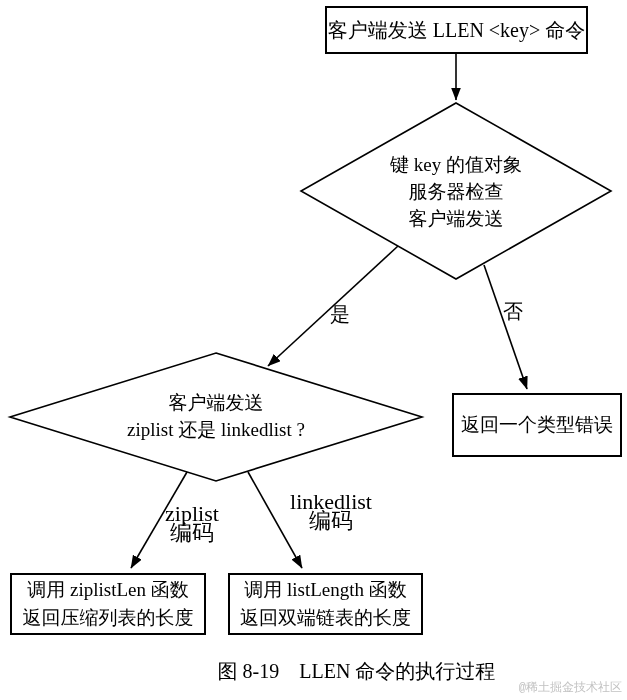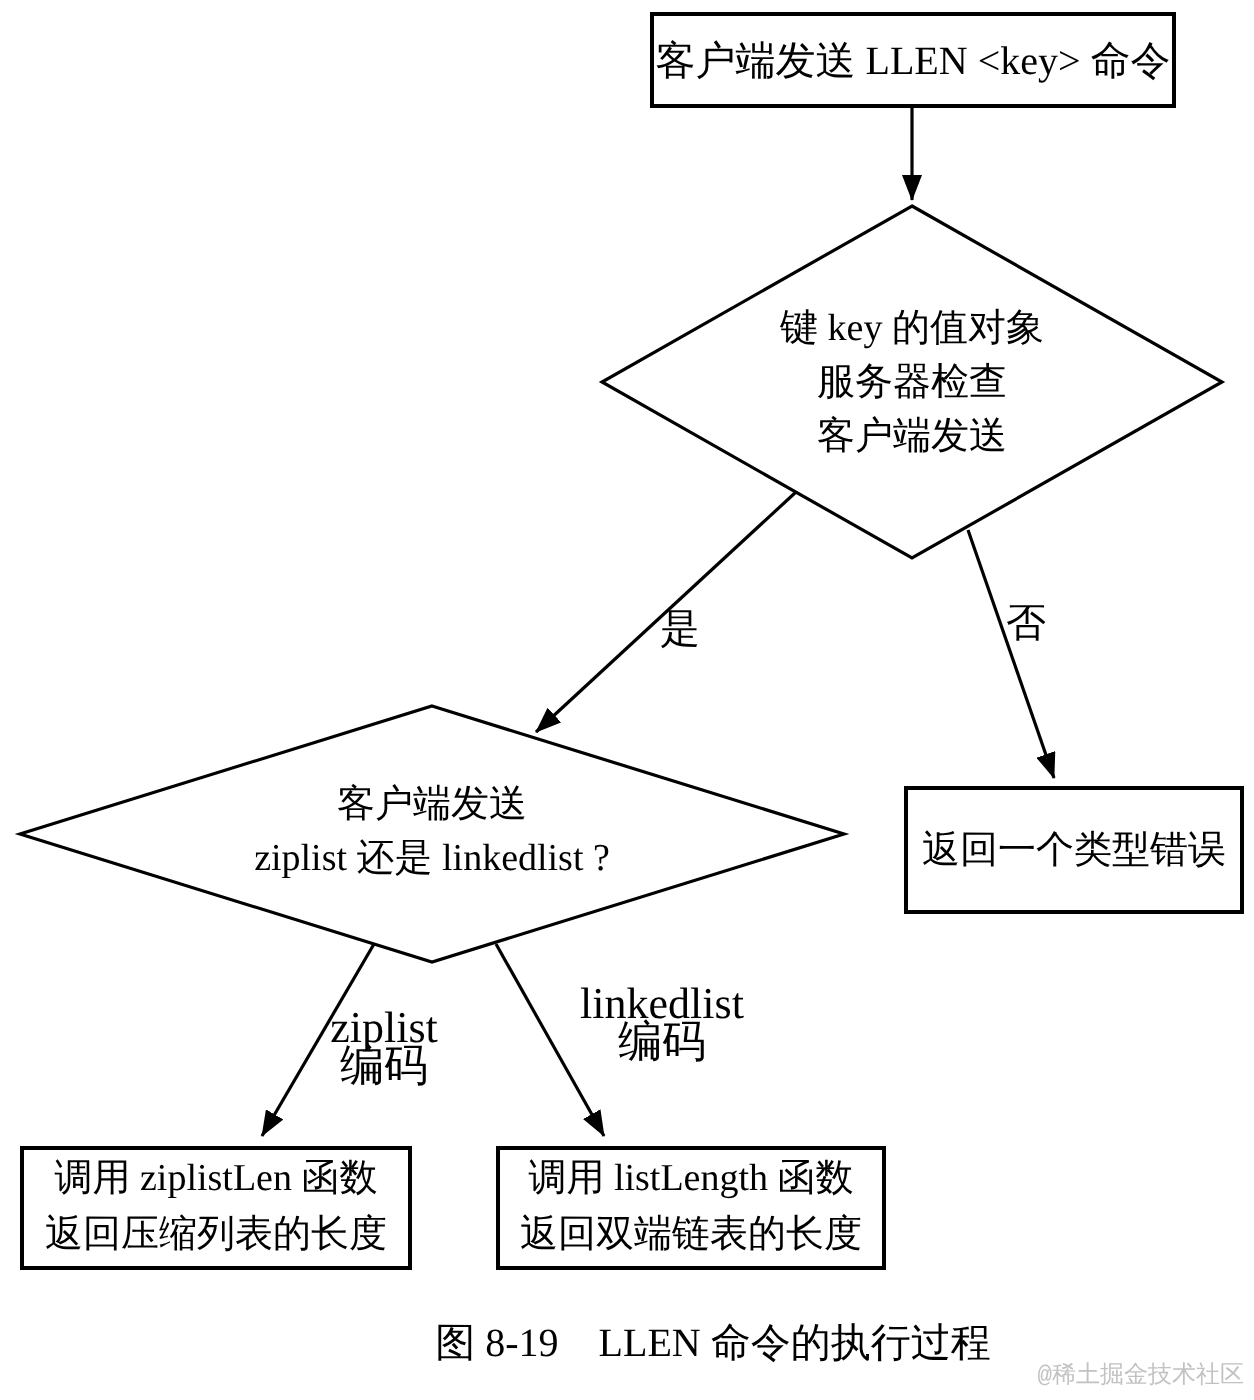--- a/index.html
+++ b/index.html
@@ -39,21 +39,21 @@
     background: var(--background);
     display: flex;
     flex-direction: column;
     align-items: center;
     justify-content: center;
     text-align: center;
   }
   .node-start  { left: 325px; top: 6px;   width: 263px; height: 48px; font-size: 20px; }
   .node-error  { left: 452px; top: 393px; width: 170px; height: 64px; font-size: 19px; }
   .node-result-left  { left: 10px;  top: 573px; width: 196px; height: 62px; font-size: 19px; line-height: 28px; }
-  .node-result-right { left: 228px; top: 573px; width: 195px; height: 62px; font-size: 19px; line-height: 28px; margin-left: 20px; }
+  .node-result-right { left: 228px; top: 573px; width: 195px; height: 62px; font-size: 19px; line-height: 28px; }
   .dtext {
     position: absolute;
     text-align: center;
     font-size: 19px;
     line-height: 27px;
   }
   .dtext-1 { left: 336px; top: 151px; width: 240px; }
   .dtext-2 { left: 86px;  top: 389px; width: 260px; }
   .elabel { position: absolute; font-size: 20px; }
   .elabel-yes { left: 330px; top: 301px; }

